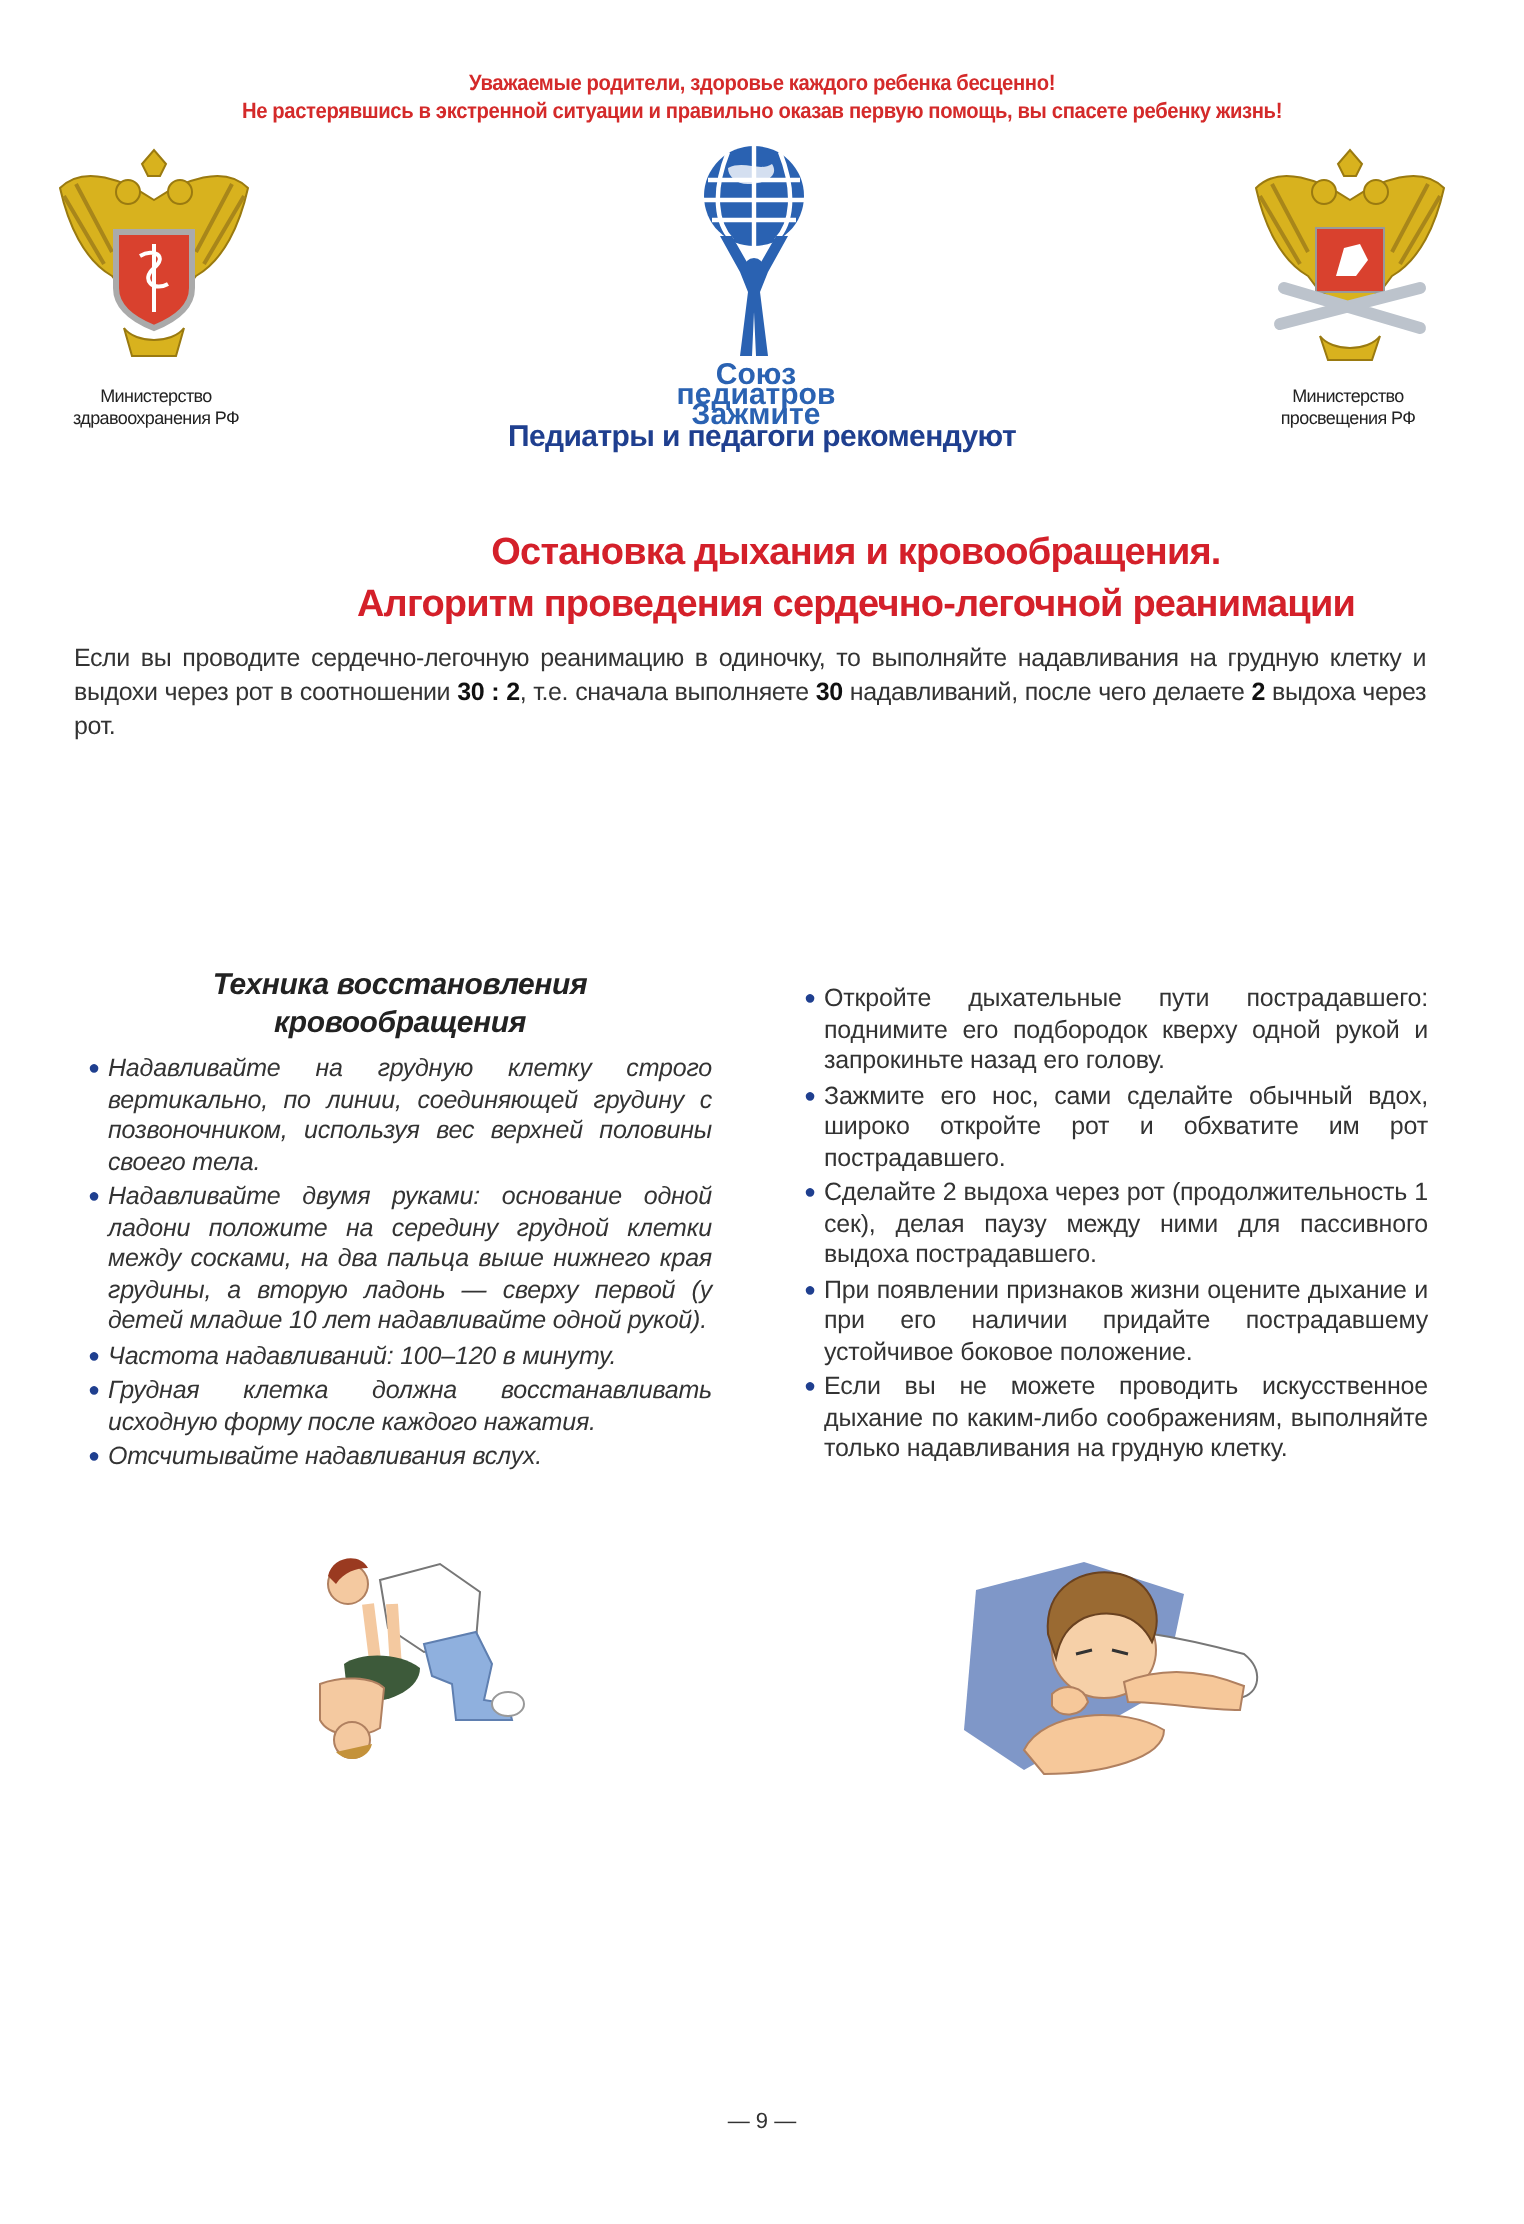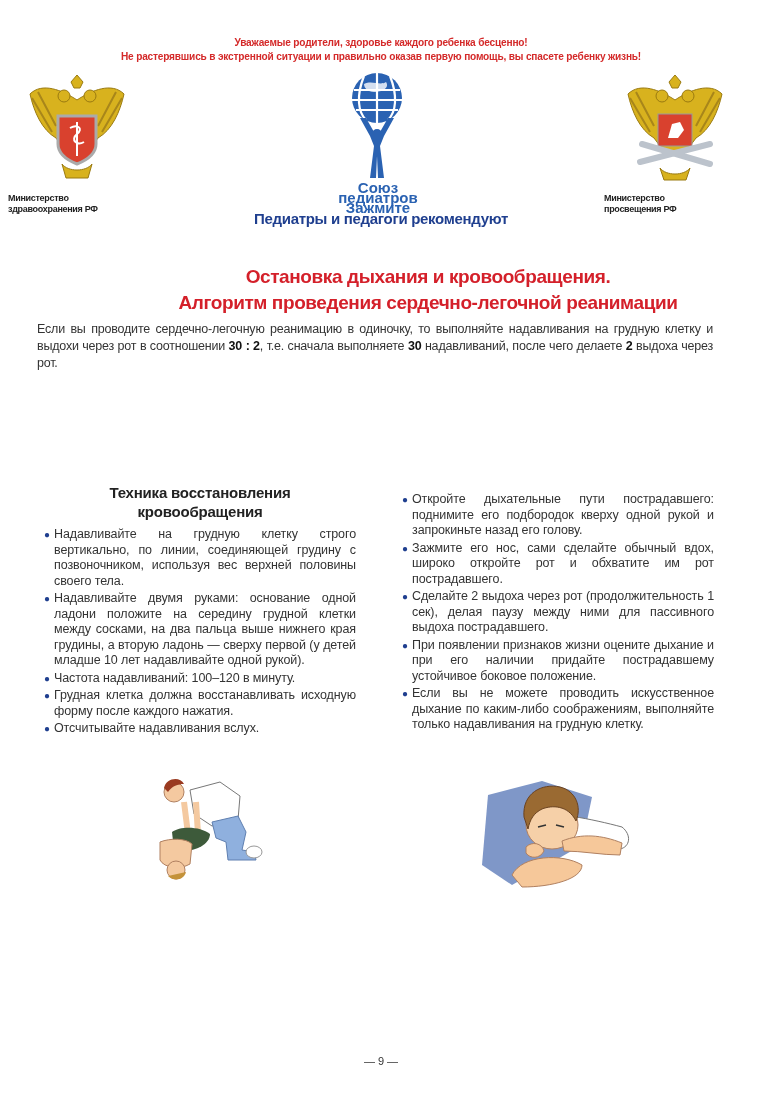--- a/index.html
+++ b/index.html
@@ -3,21 +3,21 @@
 <meta charset="utf-8">
 <style>
   html, body { margin: 0; padding: 0; background: #ffffff; }
   body { width: 762px; height: 1112px; position: relative; overflow: hidden;
          font-family: "Liberation Sans", sans-serif; color: #333; }
   .abs { position: absolute; }
   .top-line { left: 0; width: 762px; text-align: center; color: #d42a2a;
               font-family: "Liberation Sans", sans-serif; font-weight: bold;
               font-size: 11px; letter-spacing: -0.2px; transform: scaleX(0.92); }
   .emblem { width: 110px; height: 112px; }
-  .ministry { text-align: left; font-weight: bold; font-size: 9px; color: #222; line-height: 11px;
+  .ministry { text-align: center; font-weight: normal; font-size: 9px; color: #222; line-height: 11px;
               width: 140px; letter-spacing: -0.3px; }
   .union-label { text-align: center; font-weight: bold; font-size: 15px; color: #2a62b2; line-height: 10px; width: 80px; }
   .recommend { left: 0; width: 762px; text-align: center; color: #1f3f8f; font-weight: bold; font-size: 15px; letter-spacing: -0.3px; }
   .main-title { left: 0; width: 762px; text-align: center; color: #d4202a; font-weight: bold; font-size: 19px; line-height: 26px; letter-spacing: -0.4px; }
   .intro { left: 37px; width: 676px; font-size: 12.5px; line-height: 17px; color: #333; letter-spacing: -0.2px; }
   .intro p { margin: 0 0 2px 0; text-align: justify; }
   .intro b { color: #111; }
   .col-title { font-weight: bold; font-size: 15px; color: #222; text-align: center; line-height: 19px; letter-spacing: -0.2px; }
   .bullets { list-style: none; margin: 0; padding: 0; font-size: 12.5px; line-height: 15.5px; color: #333; letter-spacing: -0.1px; }
   .bullets li { position: relative; padding-left: 10px; margin-bottom: 2px; text-align: justify; }
@@ -84,21 +84,21 @@
 
 <div class="abs main-title" style="top:264px;margin-left:47px;">
   <div>Остановка дыхания и кровообращения.</div>
   <div>Алгоритм проведения сердечно-легочной реанимации</div>
 </div>
 
 <div class="abs intro" style="top:321px;">
   <p><span>Если вы проводите сердечно-легочную реанимацию в одиночку, то выполняйте надавливания на грудную клетку и выдохи через рот в соотношении </span><b>30 : 2</b><span>, т.е. сначала выполняете </span><b>30</b><span> надавливаний, после чего делаете </span><b>2</b><span> выдоха через рот.</span></p>
 </div>
 
-<div class="abs" style="left:44px; top:483px; width:312px;">
+<div class="abs" style="left:44px; top:483px; width:312px;font-style:italic;">
   <div class="col-title">
     <div>Техника восстановления</div>
     <div>кровообращения</div>
   </div>
   <ul class="bullets" style="margin-top:6px;">
     <li><span class="dot">●</span><span>Надавливайте на грудную клетку строго вертикально, по линии, соединяющей грудину с позвоночником, используя вес верхней половины своего тела.</span></li>
     <li><span class="dot">●</span><span>Надавливайте двумя руками: основание одной ладони положите на середину грудной клетки между сосками, на два пальца выше нижнего края грудины, а вторую ладонь — сверху первой (у детей младше 10 лет надавливайте одной рукой).</span></li>
     <li><span class="dot">●</span><span>Частота надавливаний: 100–120 в минуту.</span></li>
     <li><span class="dot">●</span><span>Грудная клетка должна восстанавливать исходную форму после каждого нажатия.</span></li>
     <li><span class="dot">●</span><span>Отсчитывайте надавливания вслух.</span></li>

